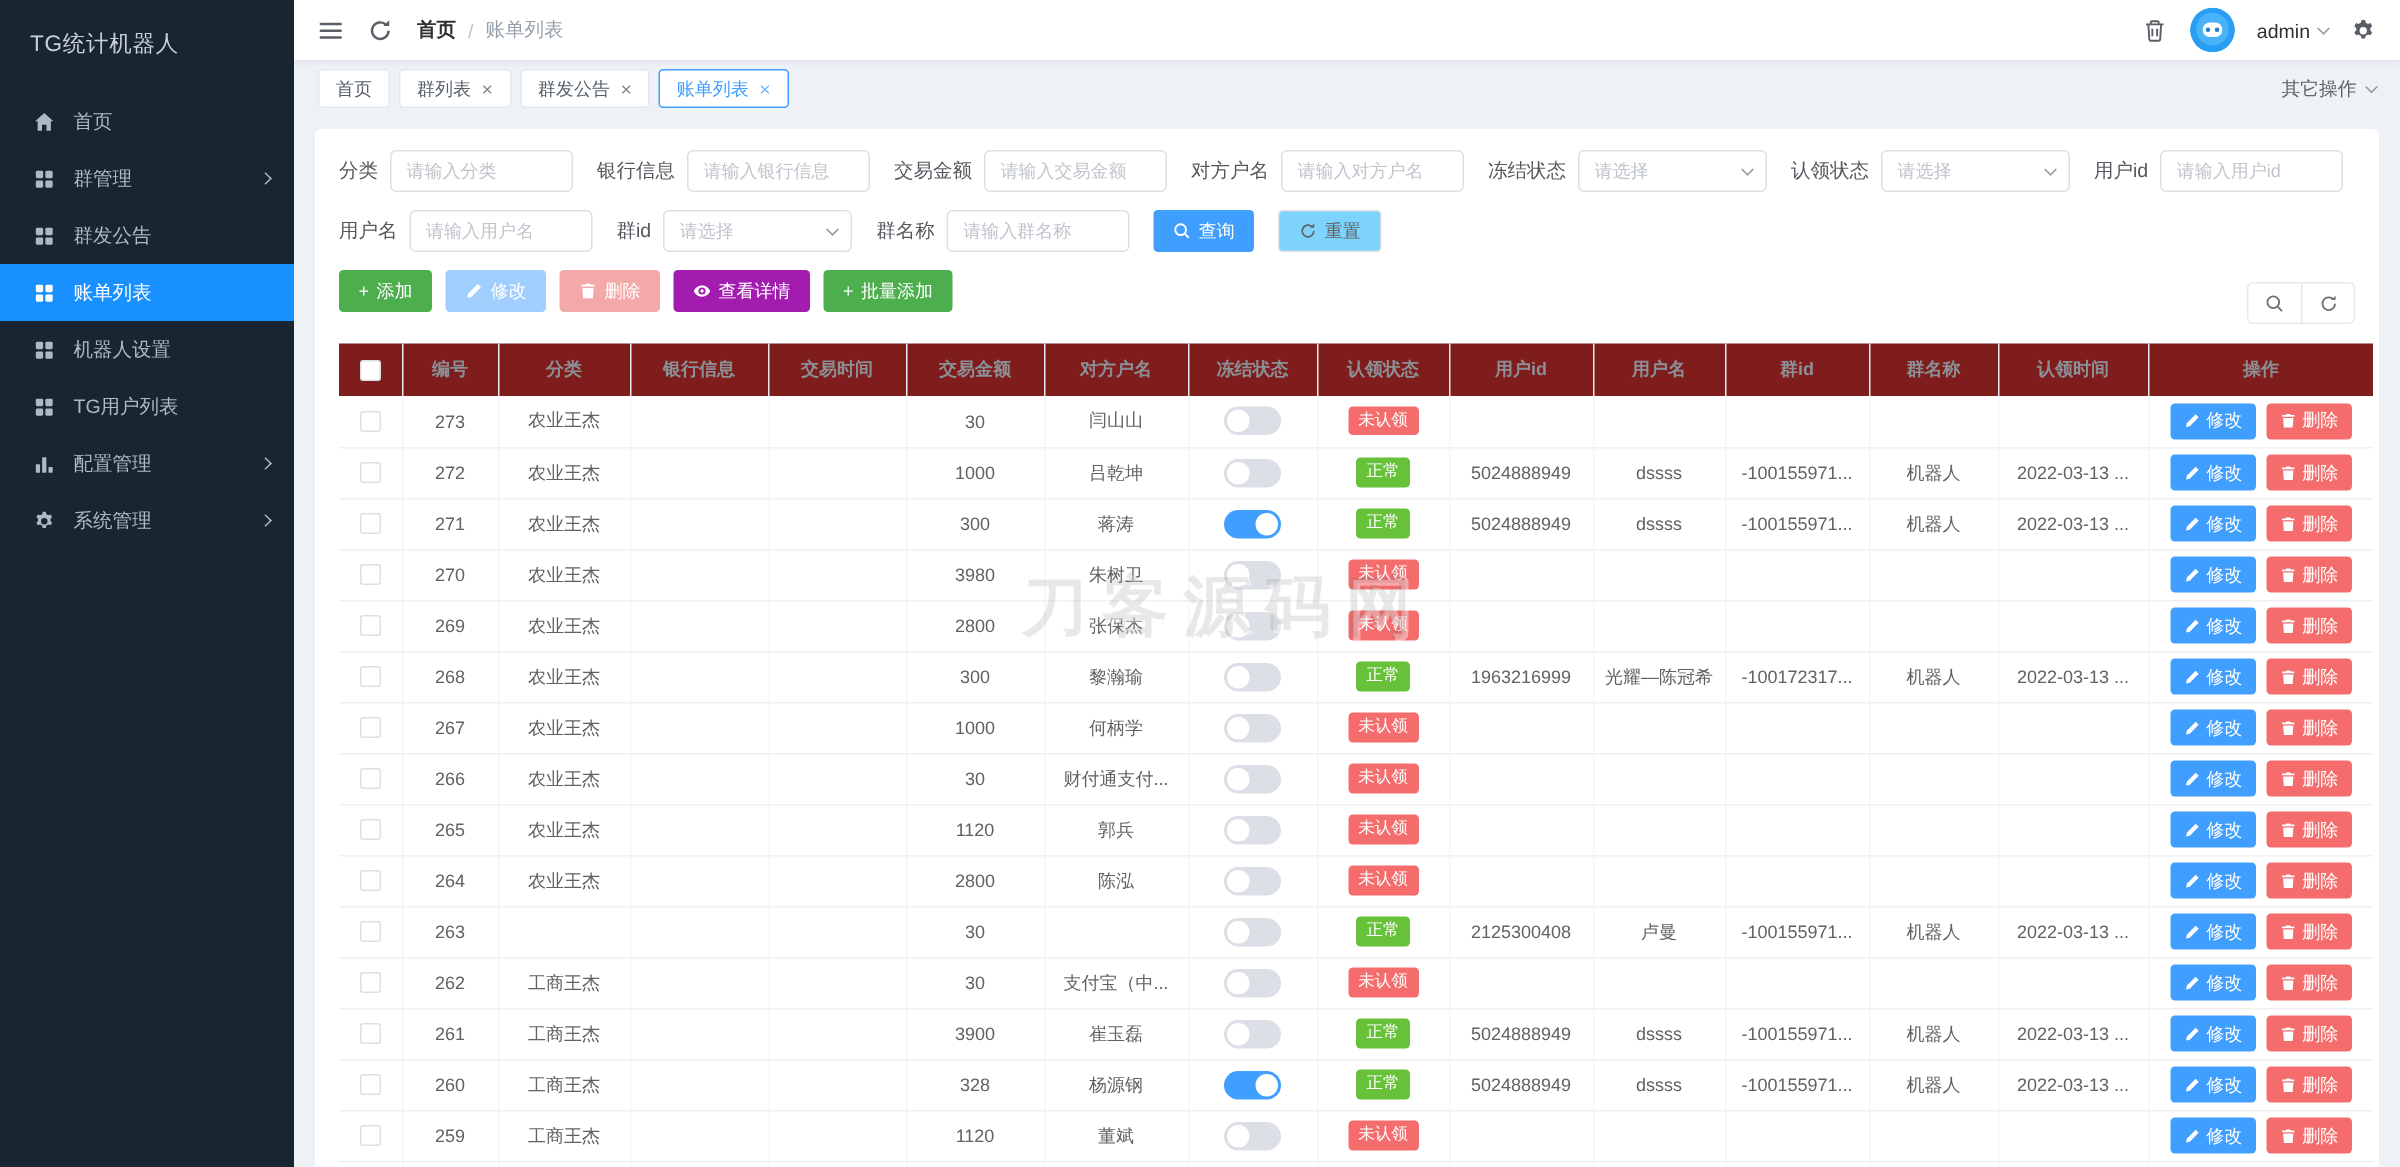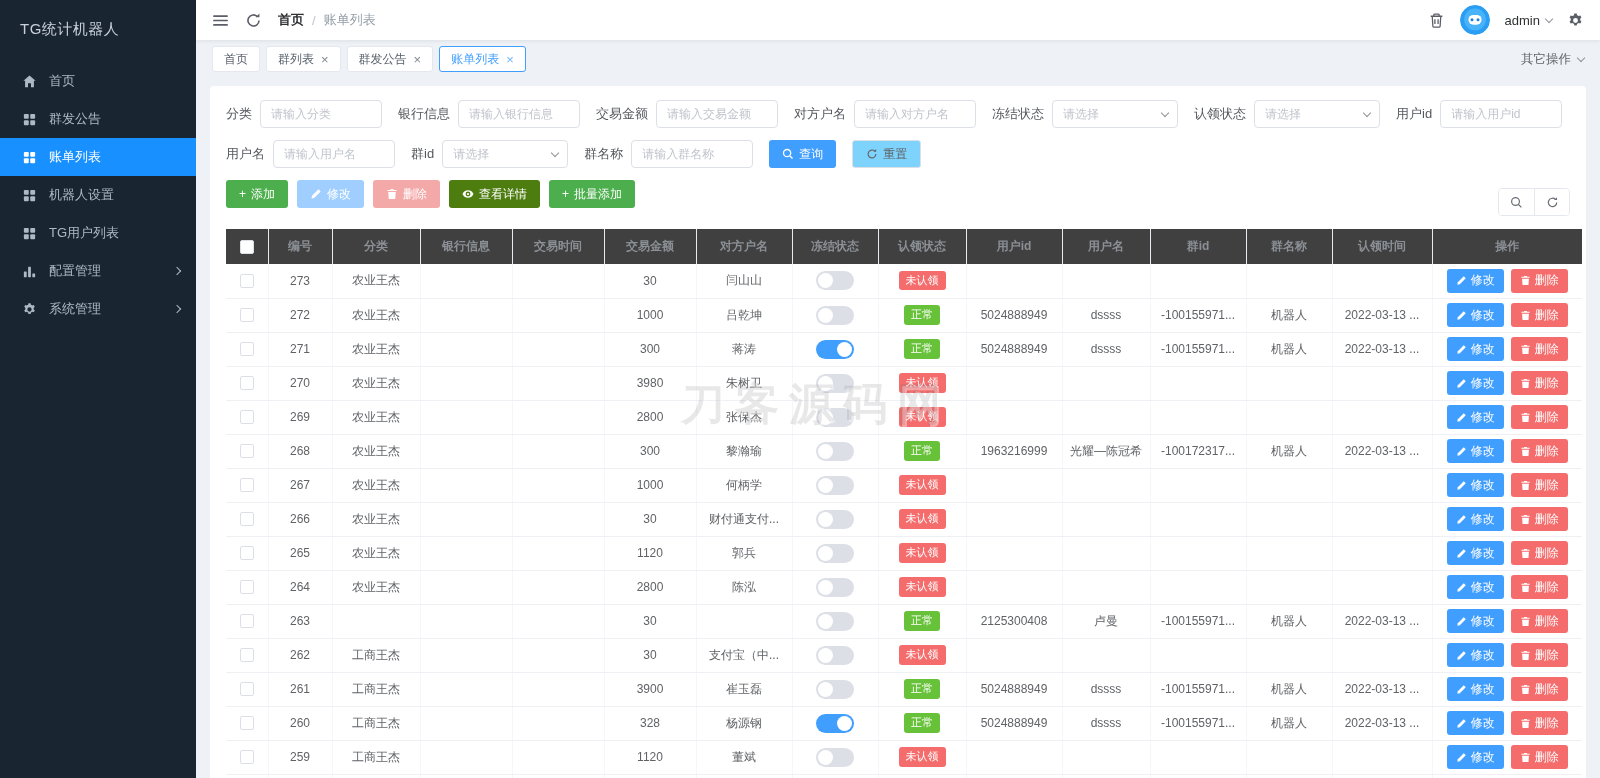--- a/index.html
+++ b/index.html
@@ -50,32 +50,32 @@
   .f-input::placeholder { color:#c0c4cc; }
   .f-select { width:126px; height:28px; border:1px solid #dcdfe6; border-radius:4px; display:flex; align-items:center; justify-content:space-between; padding:0 9px 0 10px; font-size:12px; color:#c0c4cc; cursor:pointer; background:#fff; }
 
   .btn { height:28px; border:none; border-radius:3px; font-size:12px; color:#fff; display:inline-flex; align-items:center; gap:5px; padding:0 13px; cursor:pointer; font-family:inherit; white-space:nowrap; }
   .btn svg { width:12px; height:12px; }
   .btn-query { background:#409eff; }
   .btn-reset { background:#7dd3fc; border:1px solid #dcdfe6; color:#606266; }
   .btn-add { background:#4cae4c; }
   .btn-edit-dis { background:#a0cfff; }
   .btn-del-dis { background:#f4a9a9; }
-  .btn-detail { background:#4d7c0f; }
+  .btn-detail { background:#a21caf; }
   .toolbar-row { display:flex; align-items:flex-start; margin-top:2px; }
   .toolbar-left { display:flex; gap:9px; }
   .icon-group { margin-left:auto; display:flex; border:1px solid #e4e7ed; border-radius:4px; overflow:hidden; margin-top:8px; }
   .icon-btn { width:35px; height:26px; display:flex; align-items:center; justify-content:center; color:#6b7077; background:#fff; cursor:pointer; }
   .icon-btn + .icon-btn { border-left:1px solid #e4e7ed; }
   .icon-btn svg { width:13px; height:13px; }
 
   
   .table-wrap { margin-top:13px; position:relative; }
   table { width:100%; border-collapse:collapse; table-layout:fixed; font-size:12px; color:#606266; }
-  th { background:#404040; color:#8b9096; font-weight:bold; height:35px; border-right:1px solid #e7eaf0; font-size:12px; }
+  th { background:#7f1d1d; color:#8b9096; font-weight:bold; height:35px; border-right:1px solid #e7eaf0; font-size:12px; }
   th:last-child { border-right:none; }
   td { height:34px; text-align:center; border-bottom:1px solid #eef0f4; border-right:1px solid #f4f6f9; overflow:hidden; white-space:nowrap; text-overflow:ellipsis; padding:0 4px; }
   td:last-child { border-right:none; }
   .cb { width:14px; height:14px; border:1px solid #dcdfe6; border-radius:2px; display:inline-block; background:#fff; vertical-align:middle; cursor:pointer; }
   .sw { width:38px; height:19px; border-radius:10px; background:#dcdfe6; position:relative; display:inline-block; vertical-align:middle; cursor:pointer; }
   .sw::after { content:""; width:15px; height:15px; border-radius:50%; background:#fff; position:absolute; top:2px; left:2px; }
   .sw.on { background:#409eff; }
   .sw.on::after { left:21px; }
   .badge { display:inline-block; padding:3px 7px; border-radius:3px; color:#fff; font-size:11px; line-height:1.2; }
   .badge-success { background:#67c23a; }
@@ -93,20 +93,34 @@
 <aside class="sidebar">
   <div class="sidebar-title">TG统计机器人</div>
   <nav class="menu">
       <div class="menu-item">
         <span class="mi-icon">
           <svg viewBox="0 0 16 16">
             <path fill="currentColor" d="M8 1.5 14.5 7.2h-1.8v6.8H9.6V9.8H6.4v4.2H3.3V7.2H1.5Z"></path>
           </svg>
         </span>
         <span class="mi-label">首页</span>
+      </div>
+      <div class="menu-item">
+        <span class="mi-icon">
+          <svg viewBox="0 0 16 16">
+            <g fill="currentColor">
+              <rect x="2" y="2" width="5.2" height="5.2" rx="1"></rect>
+              <rect x="8.8" y="2" width="5.2" height="5.2" rx="1"></rect>
+              <rect x="2" y="8.8" width="5.2" height="5.2" rx="1"></rect>
+              <rect x="8.8" y="8.8" width="5.2" height="5.2" rx="1"></rect>
+            </g>
+          </svg>
+        </span>
+        <span class="mi-label">群管理</span>
+        <span class="mi-arrow"></span>
       </div>
       <div class="menu-item">
         <span class="mi-icon">
           <svg viewBox="0 0 16 16">
             <g fill="currentColor">
               <rect x="2" y="2" width="5.2" height="5.2" rx="1"></rect>
               <rect x="8.8" y="2" width="5.2" height="5.2" rx="1"></rect>
               <rect x="2" y="8.8" width="5.2" height="5.2" rx="1"></rect>
               <rect x="8.8" y="8.8" width="5.2" height="5.2" rx="1"></rect>
             </g>

